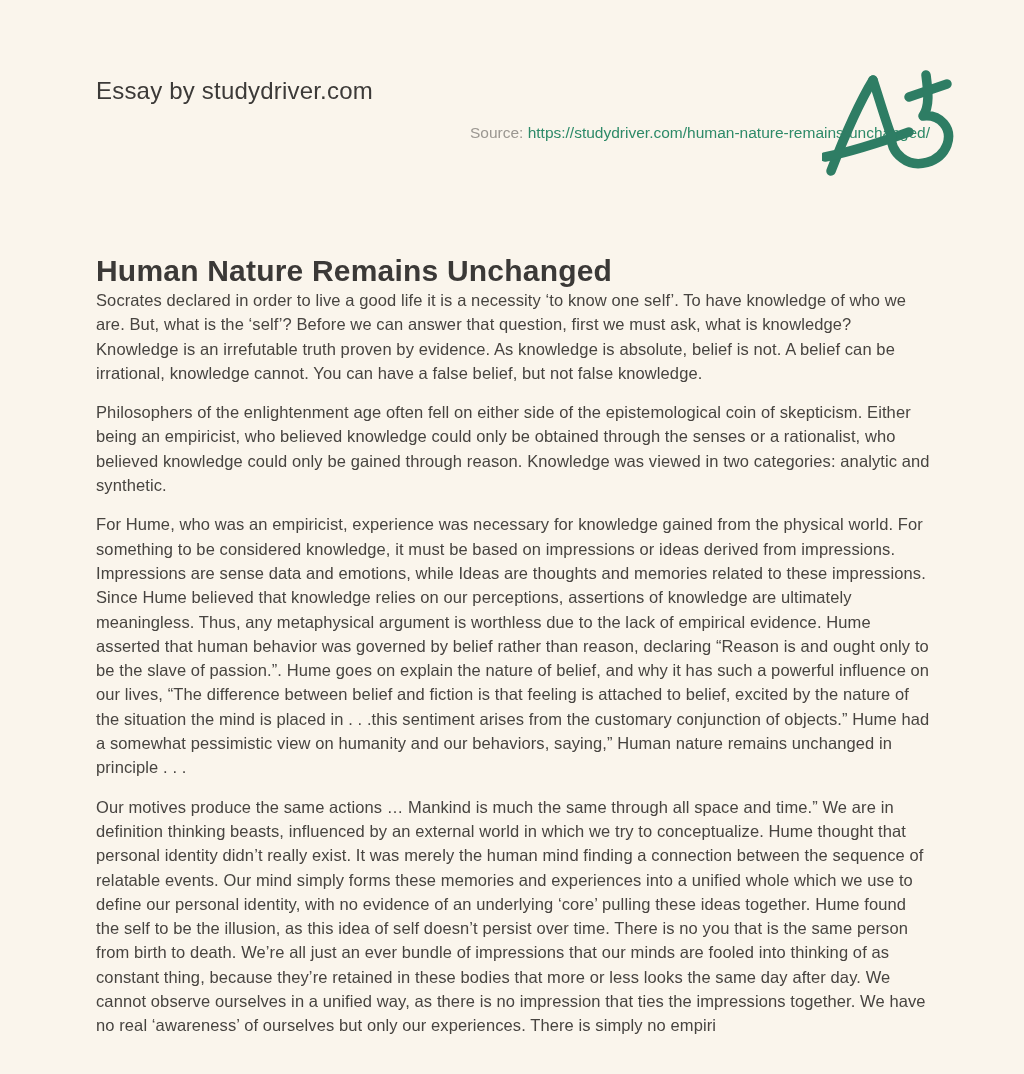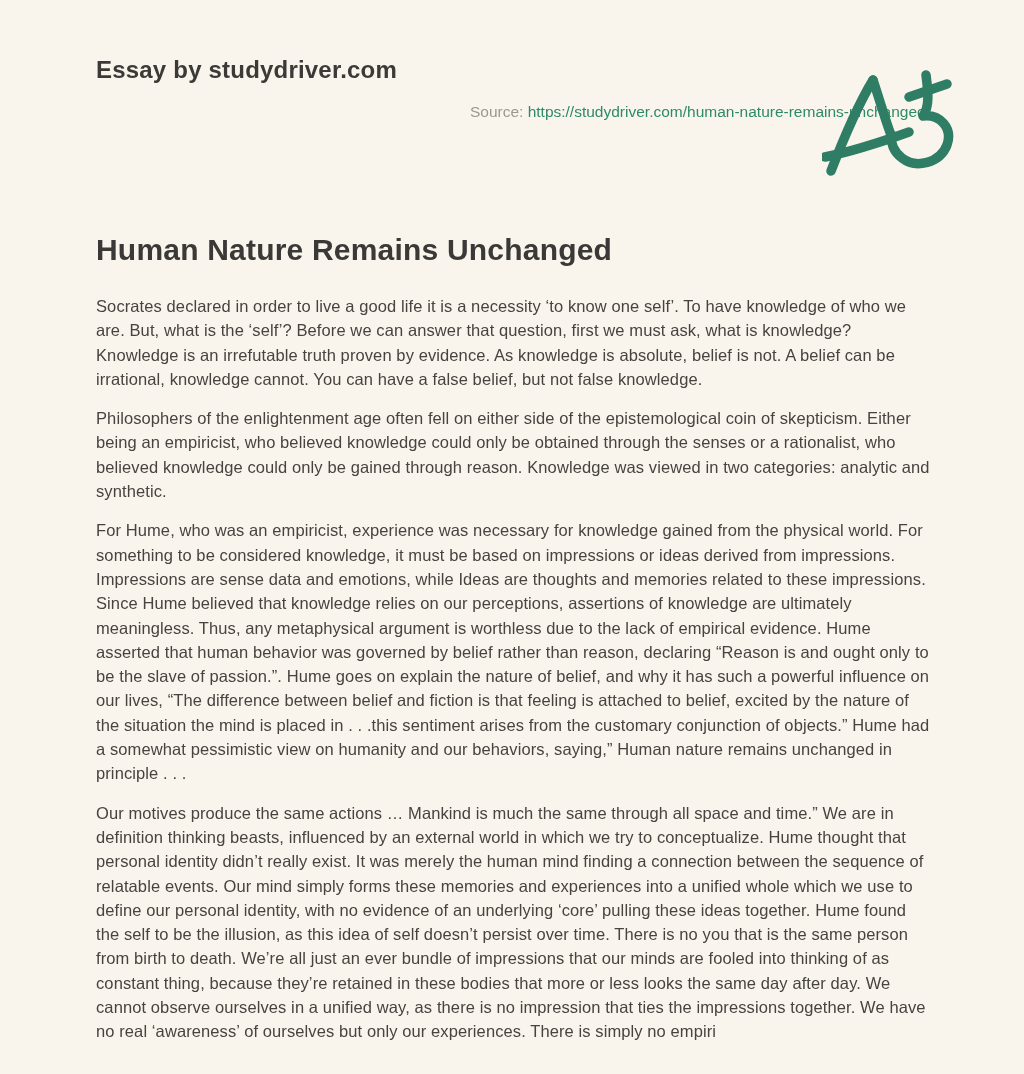--- a/index.html
+++ b/index.html
@@ -15,23 +15,23 @@
     font-family: "Liberation Sans", sans-serif;
     margin: 0 auto;
   }
 
   .content {
     padding: 0 94px 0 96px;
   }
 
   .header-title {
     margin: 0;
-    padding-top: 56px;
+    padding-top: 77px;
     font-size: 24px;
-    font-weight: 700;
+    font-weight: 400;
     letter-spacing: 0.2px;
     color: #3c3a38;
   }
 
   .source-line {
     margin-top: 19px;
     font-size: 15.5px;
     color: #9b9791;
     text-align: right;
   }
@@ -51,21 +51,21 @@
   }
 
   .article-title {
     margin: 112px 0 0 0;
     font-size: 30px;
     font-weight: 700;
     letter-spacing: 0.2px;
     color: #3b3937;
   }
 
-  .body-text { margin-top: 27px; }
+  .body-text { }
 
   .body-text p {
     margin: 0 0 15px 0;
     font-size: 16.5px;
     line-height: 24.3px;
     letter-spacing: 0.1px;
     color: #474440;
   }
 </style>
 </head>

